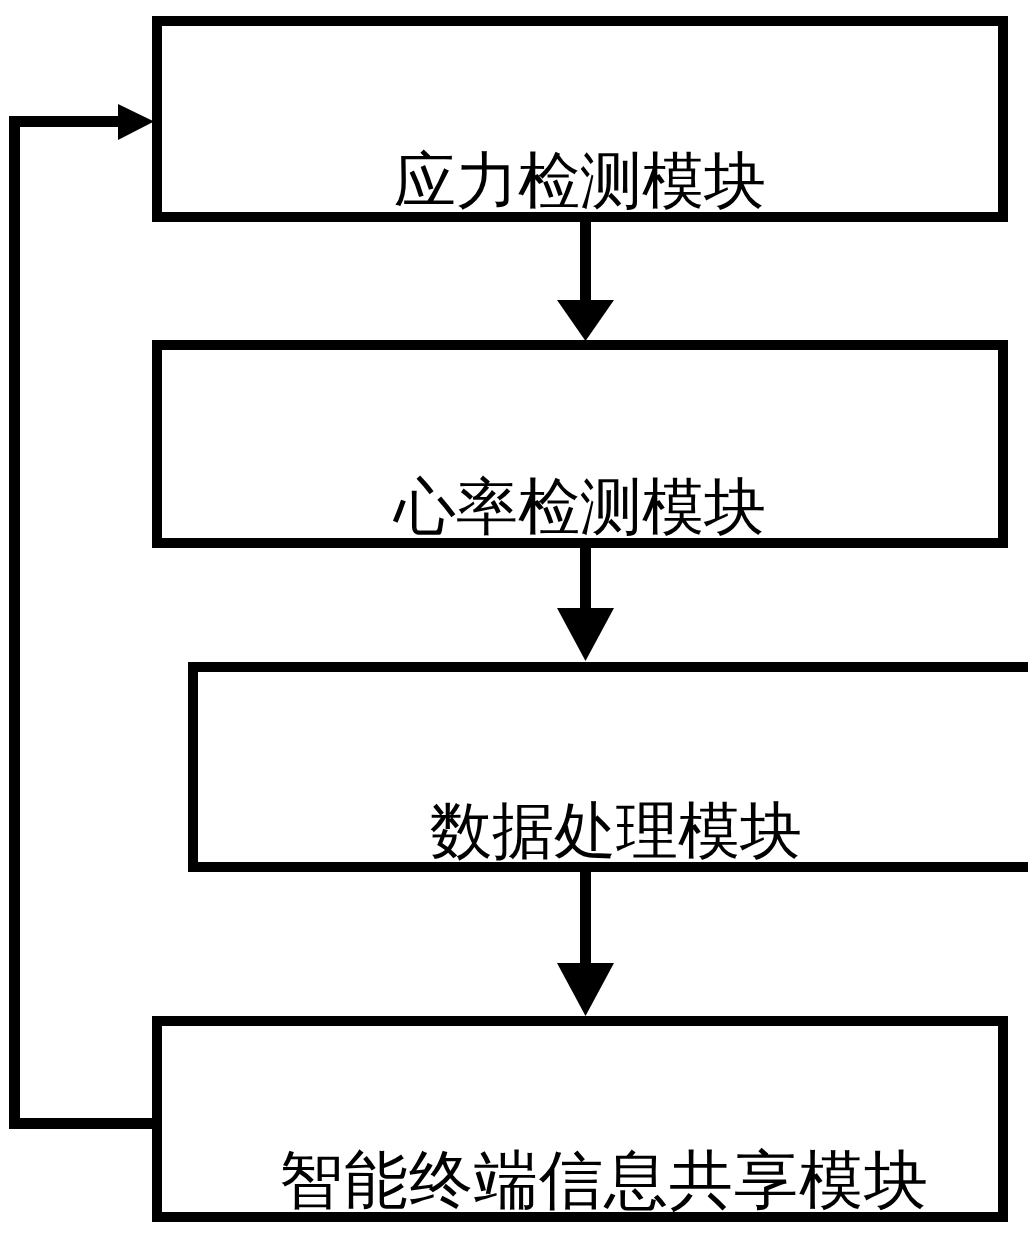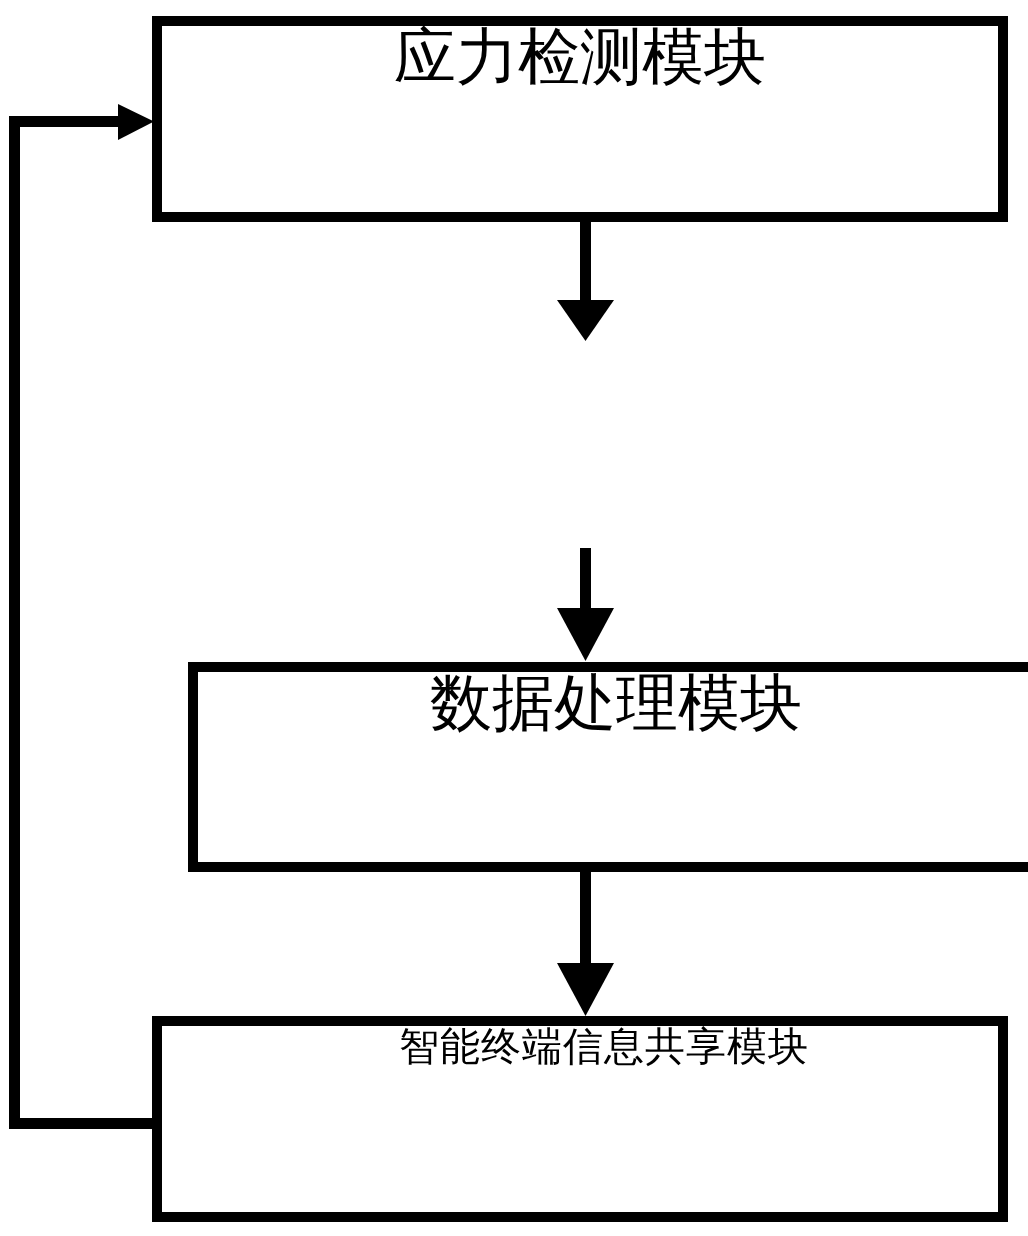--- a/index.html
+++ b/index.html
@@ -21,34 +21,34 @@
     left: 0;
     width: 1028px;
     height: 1236px;
   }
   .node-box {
     position: absolute;
     box-sizing: border-box;
     background: #ffffff;
     border: 10px solid #000000;
     display: flex;
-    align-items: flex-start;
+    align-items: flex-end;
     justify-content: center;
   }
   .node-label {
     font-size: 62px;
     line-height: 1;
     color: #000000;
     letter-spacing: 0px;
     white-space: nowrap;
     font-weight: 400;
     font-family: "DejaVu Sans", "Liberation Sans", sans-serif;
   }
   .node-label.compact {
-    font-size: 40px;
+    font-size: 64px;
     letter-spacing: 1px;
     margin-left: 48px;
   }
 </style>
 </head>
 <body>
 
 <div id="diagram-canvas">
 
   <svg class="flow-svg" viewBox="0 0 1028 1236">
@@ -73,20 +73,23 @@
       <rect x="9" y="116" width="11" height="1013" fill="#000000"></rect>
       <rect x="9" y="116" width="112" height="11" fill="#000000"></rect>
       <polygon points="118,104 118,140 154,121.5" fill="#000000"></polygon>
     </g>
   </svg>
 
   <div class="node-box" style="left:152px; top:16px; width:856px; height:206px;">
     <span class="node-label">应力检测模块</span>
   </div>
 
+  <div class="node-box" style="left:152px; top:340px; width:856px; height:208px;">
+    <span class="node-label">心率检测模块</span>
+  </div>
 
   <div class="node-box" style="left:152px; top:662px; width:856px; height:210px;margin-left:36px;">
     <span class="node-label">数据处理模块</span>
   </div>
 
   <div class="node-box" style="left:152px; top:1016px; width:856px; height:206px;">
     <span class="node-label compact">智能终端信息共享模块</span>
   </div>
 
 </div>

